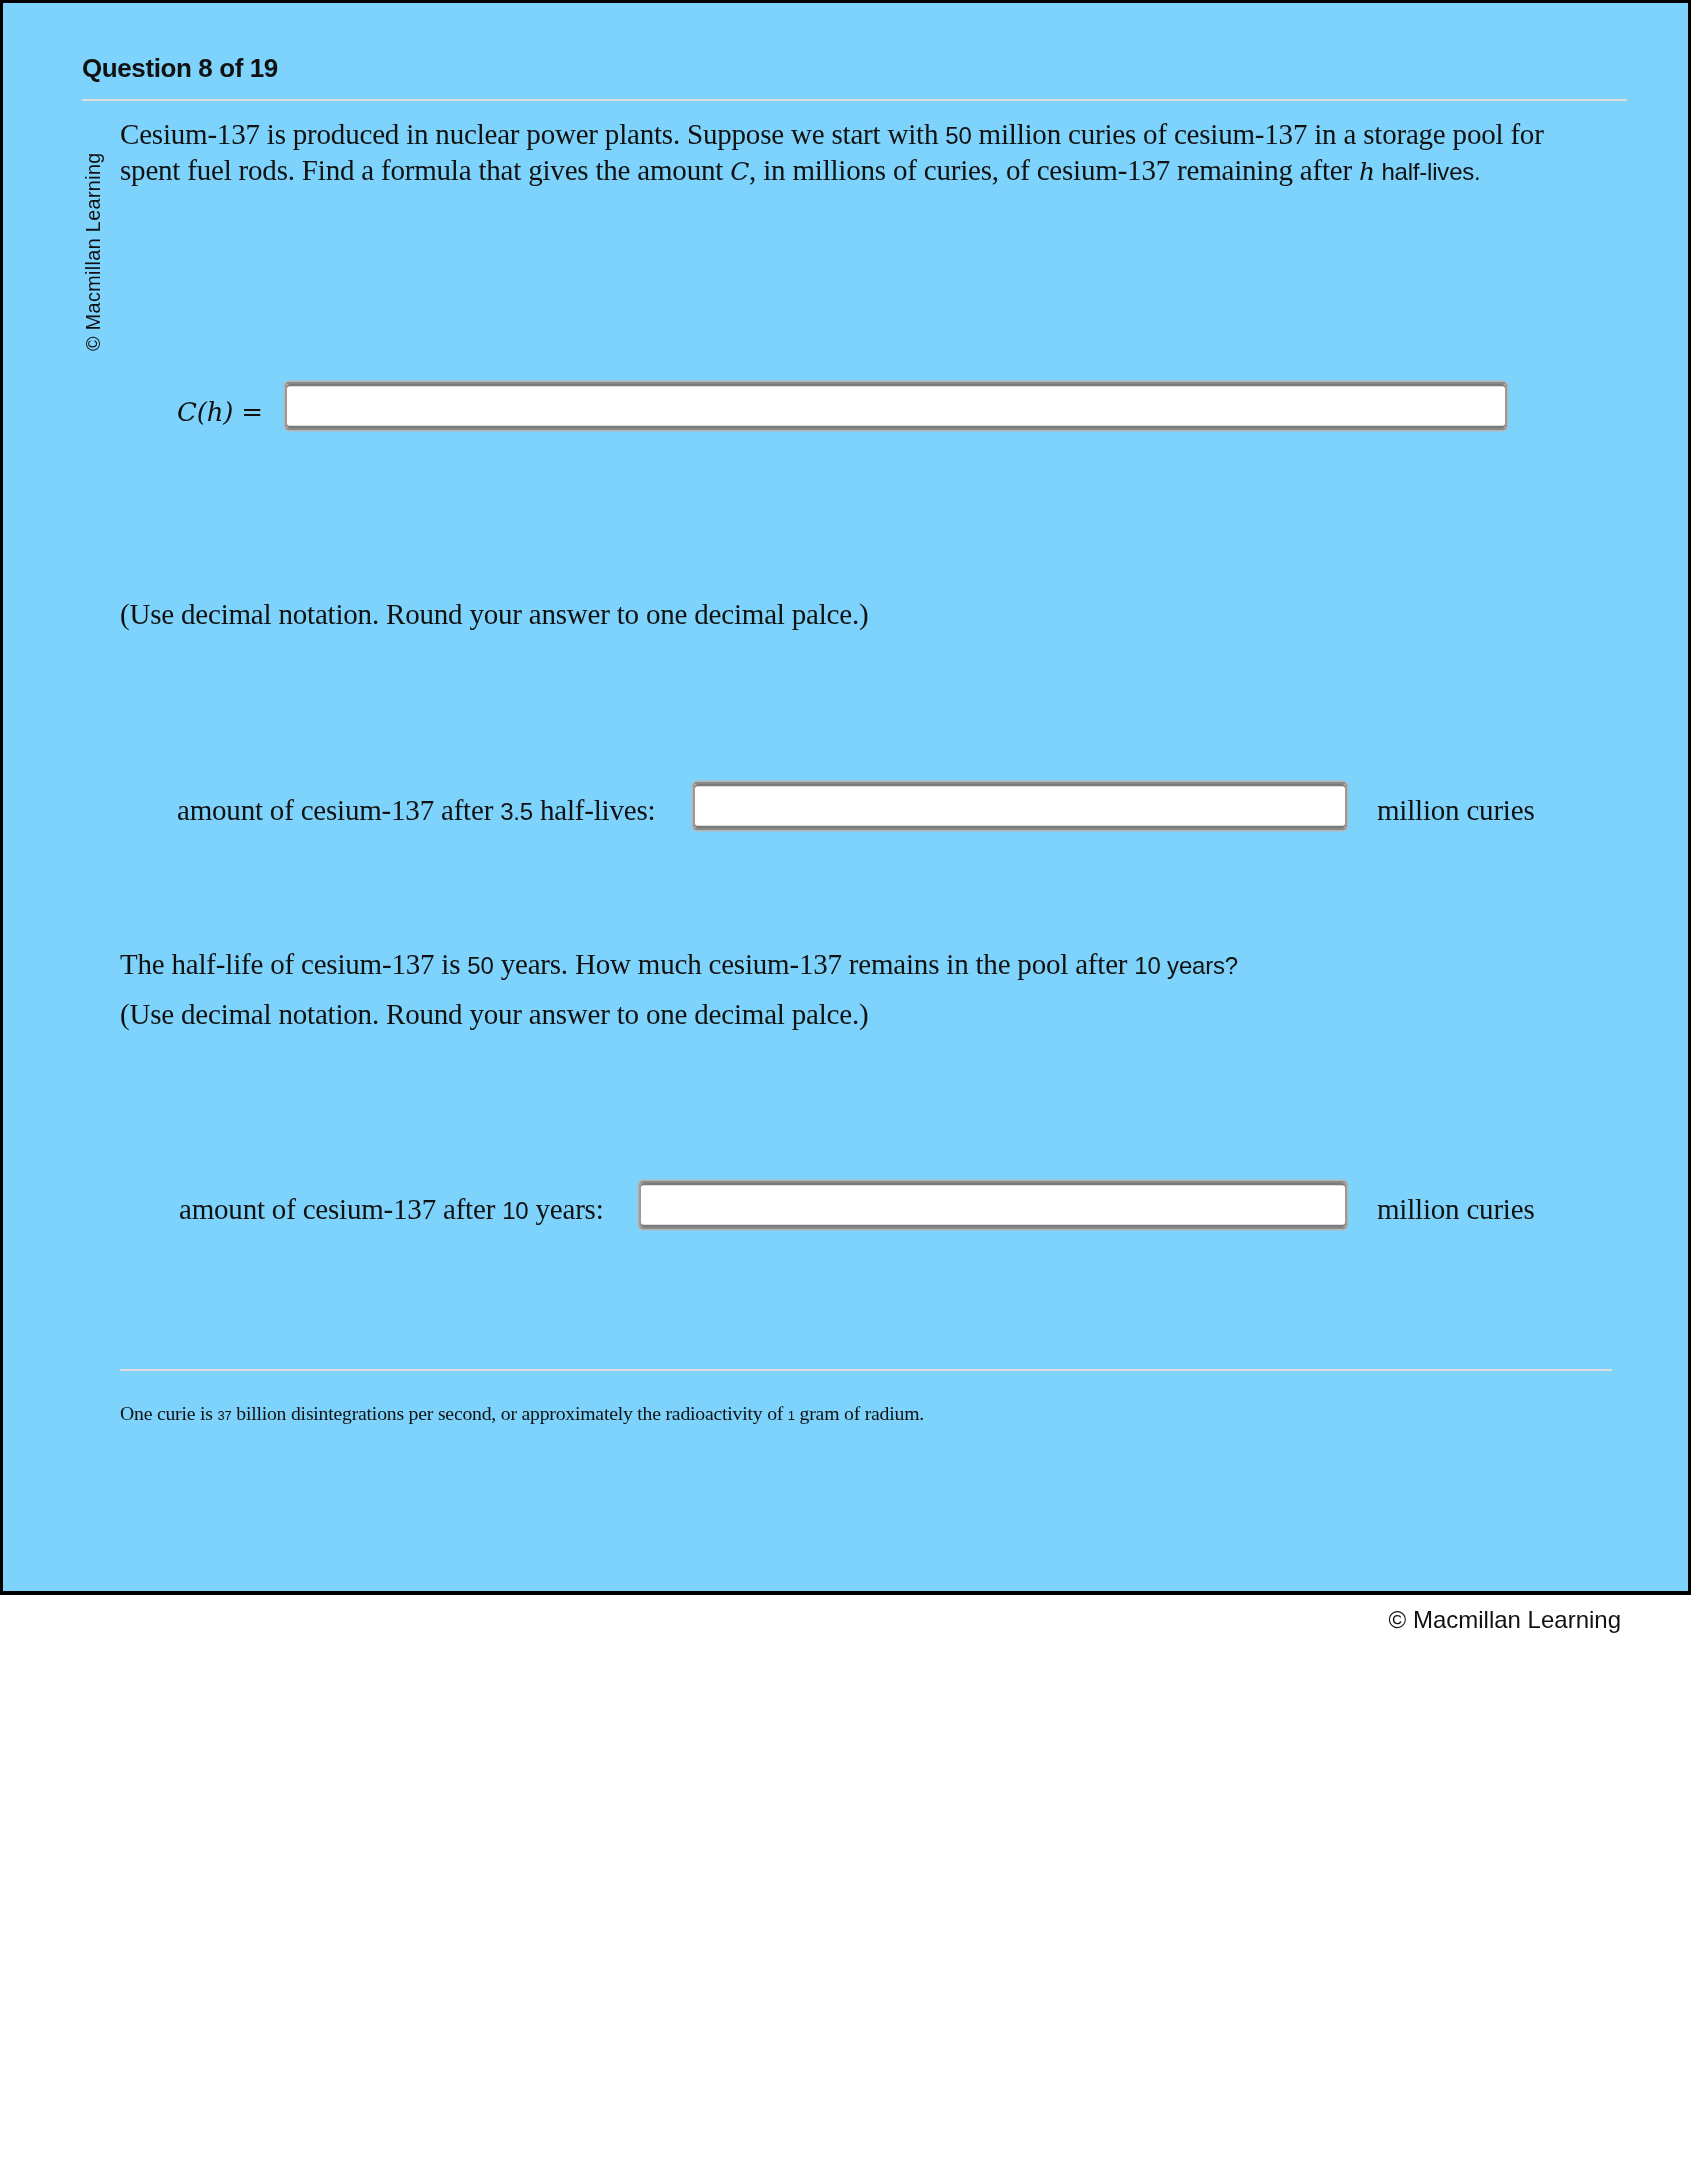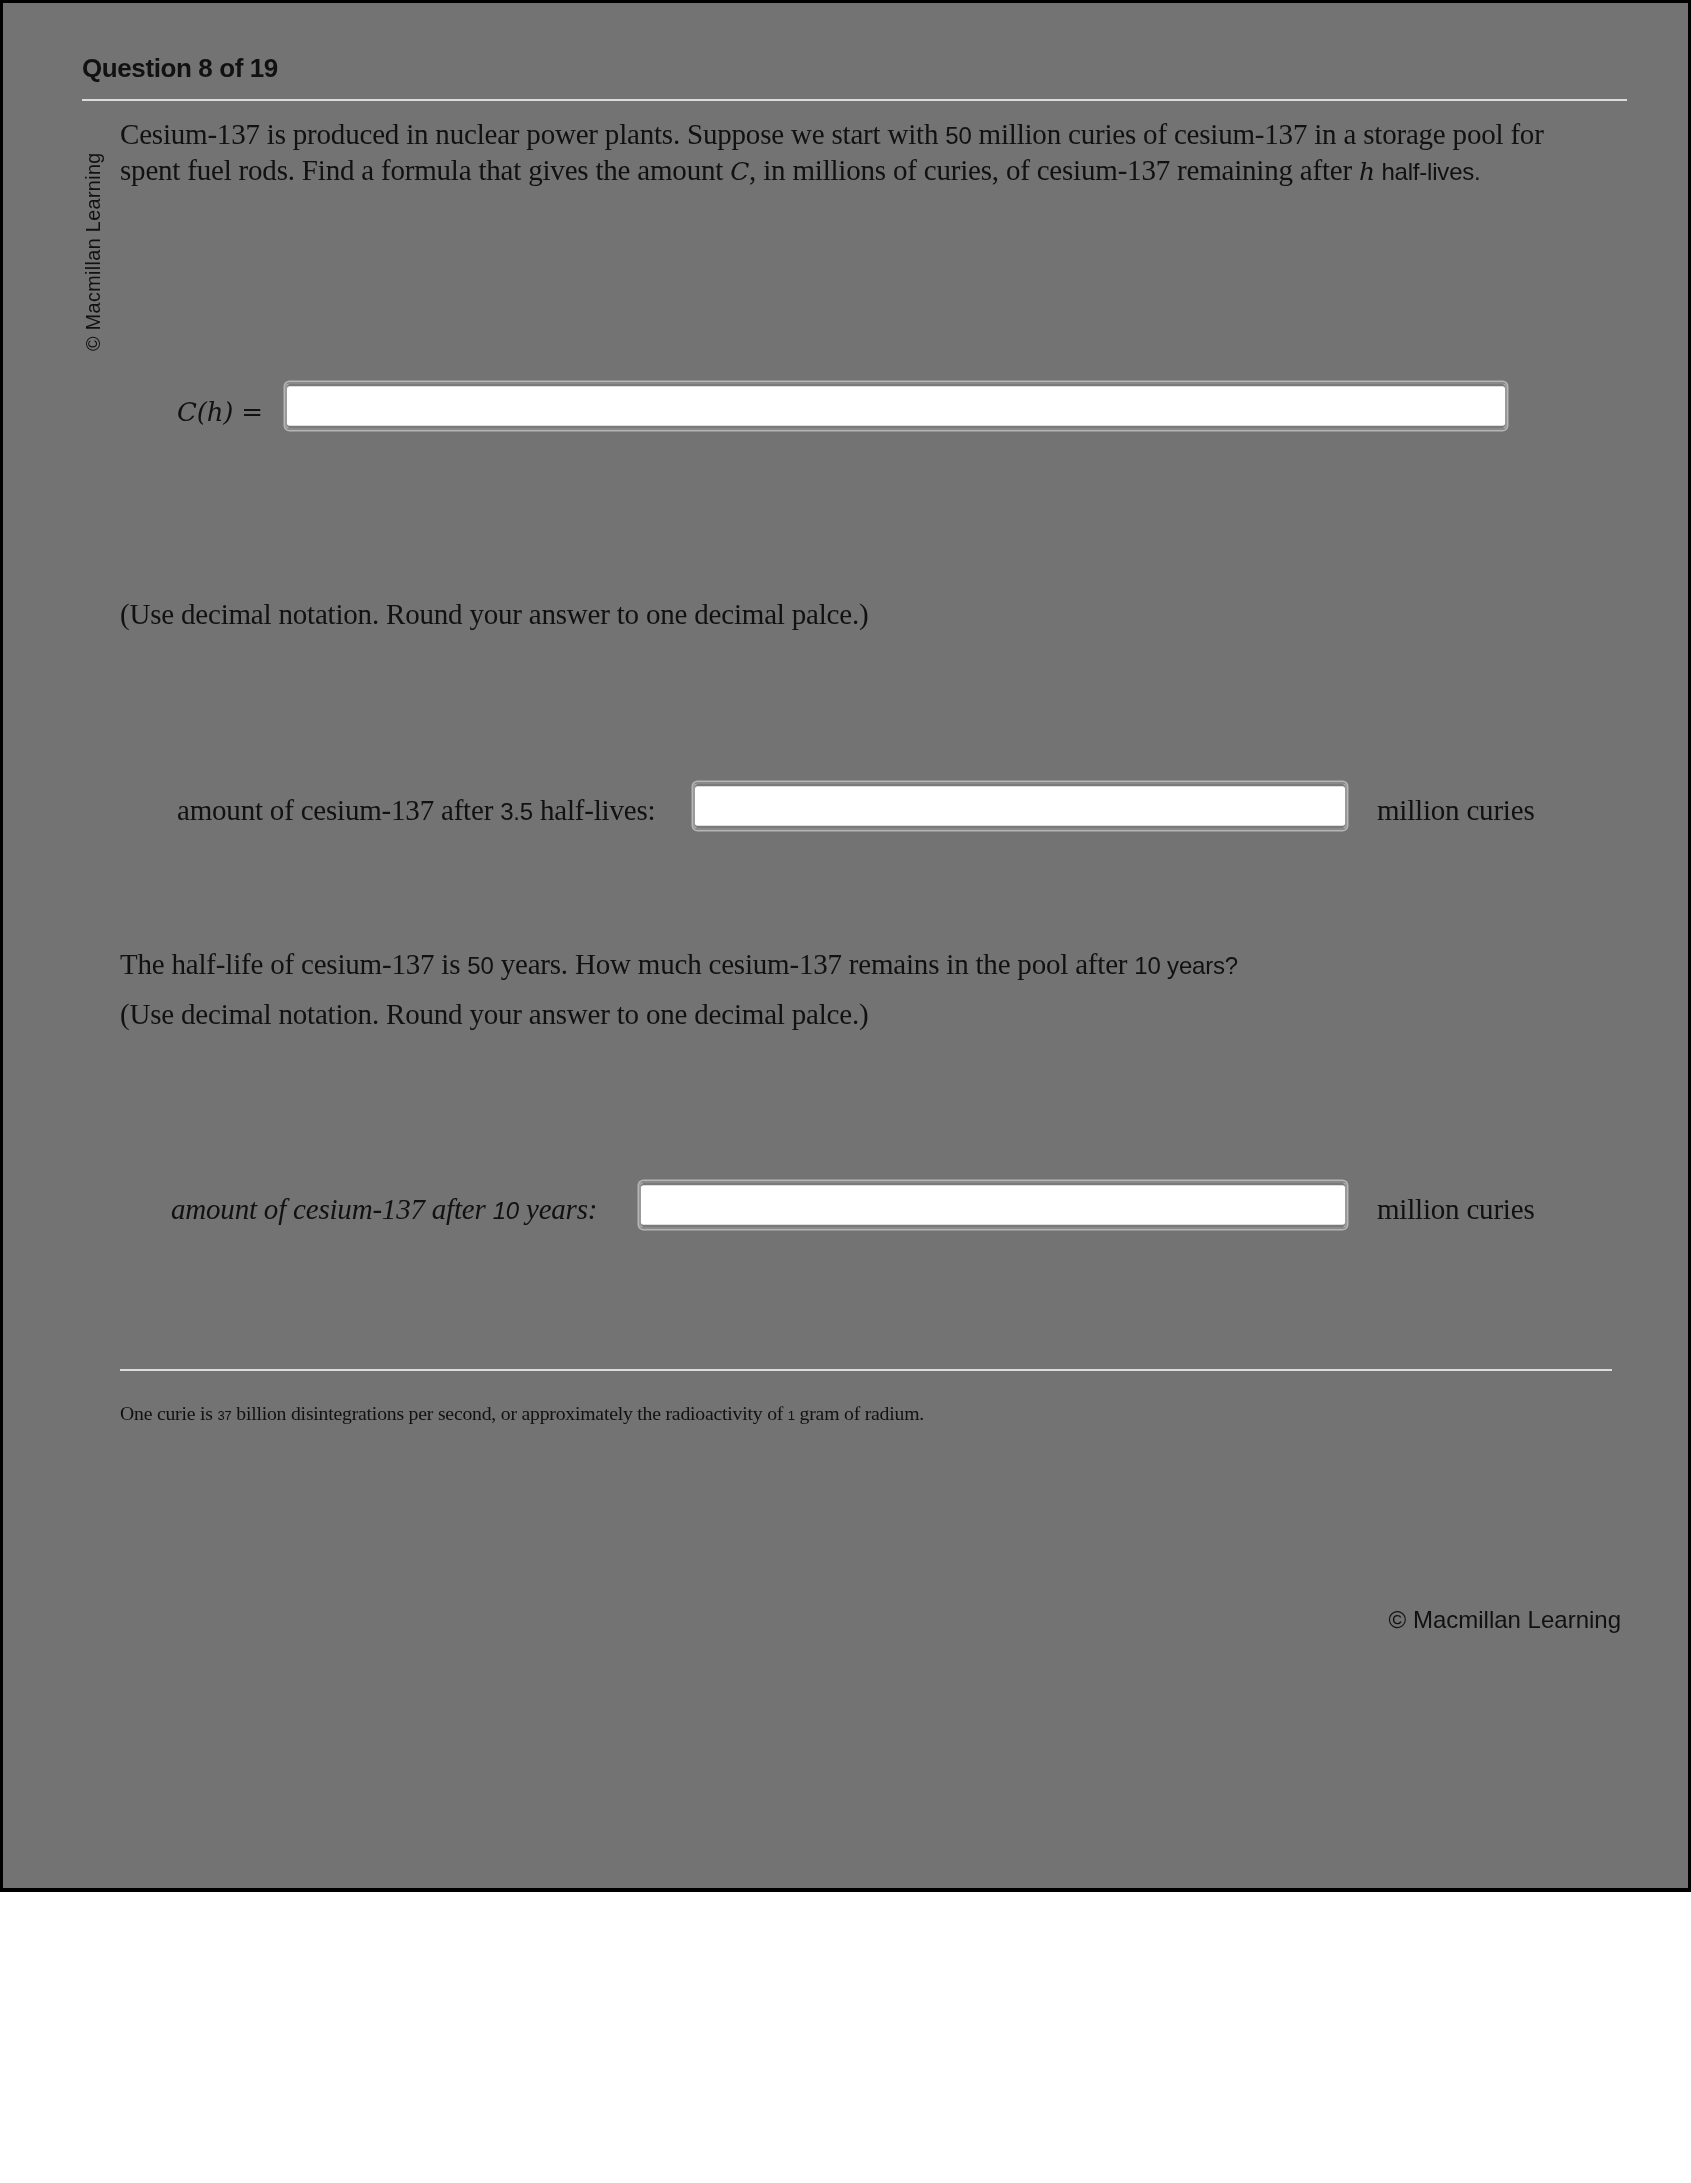--- a/index.html
+++ b/index.html
@@ -1,19 +1,19 @@
 <!DOCTYPE html>
 <html style="font-size:12px"><head>
 <meta charset="utf-8">
 <style>
   html, body { margin: 0; padding: 0; background: #ffffff; }
   body { width: 1691px; height: 2183px; position: relative; overflow: hidden; }
   .frame {
-    position: absolute; left: 0; top: 0; width: 1691px; height: 1892px;
-    box-sizing: border-box; border: 3px solid #000; border-bottom-width: 4.5px; background: #737373; padding-left: 28px;
+    position: absolute; left: 0; top: 0; width: 1691px; height: 1595px;
+    box-sizing: border-box; border: 3px solid #000; border-bottom-width: 4.5px; background: #7dd3fc; padding-left: 28px;
   }
   .sans { font-family: "Liberation Sans", "DejaVu Sans", sans-serif; }
   .serif { font-family: "Liberation Serif", "DejaVu Serif", serif; }
 
   .q-header {
     position: absolute; left: 79px; top: 50px;
     font-size: 26px; font-weight: bold; color: #111; letter-spacing: -0.4px;
   }
   .header-rule {
     position: absolute; left: 79px; top: 96px; width: 1545px; height: 2.3px; background: #dcdcdc;
@@ -66,21 +66,21 @@
 
   <div class="p serif" style="top:594px;">(Use decimal notation. Round your answer to one decimal palce.)</div>
 
   <div class="lbl serif" style="left:174px; top:779px;"><span>amount of cesium-137 after </span><span class="num">3.5</span><span> half-lives:</span></div>
   <input class="box" style="left: 690px; top: 779px; width: 654px; height: 48px;" type="text" value="">
   <div class="lbl serif" style="left:1374px; top:779px;">million curies</div>
 
   <div class="p serif" style="top:944px;"><span>The half-life of cesium-137 is </span><span class="num">50</span><span> years. How much cesium-137 remains in the pool after </span><span class="num">10</span><span class="num"> years?</span></div>
   <div class="p serif" style="top:994px;">(Use decimal notation. Round your answer to one decimal palce.)</div>
 
-  <div class="lbl serif" style="left:168px; top:1178px;font-style:italic;"><span>amount of cesium-137 after </span><span class="num">10</span><span> years:</span></div>
+  <div class="lbl serif" style="left:176px; top:1178px;"><span>amount of cesium-137 after </span><span class="num">10</span><span> years:</span></div>
   <input class="box" style="left: 636px; top: 1178px; width: 708px; height: 48px;" type="text" value="">
   <div class="lbl serif" style="left:1374px; top:1178px;">million curies</div>
 
   <div class="rule2"></div>
   <div class="footnote serif"><span>One curie is </span><span class="num">37</span><span> billion disintegrations per second, or approximately the radioactivity of </span><span class="num">1</span><span> gram of radium.</span></div>
 
   <div class="copyright sans">© Macmillan Learning</div>
 </div>
 
 

